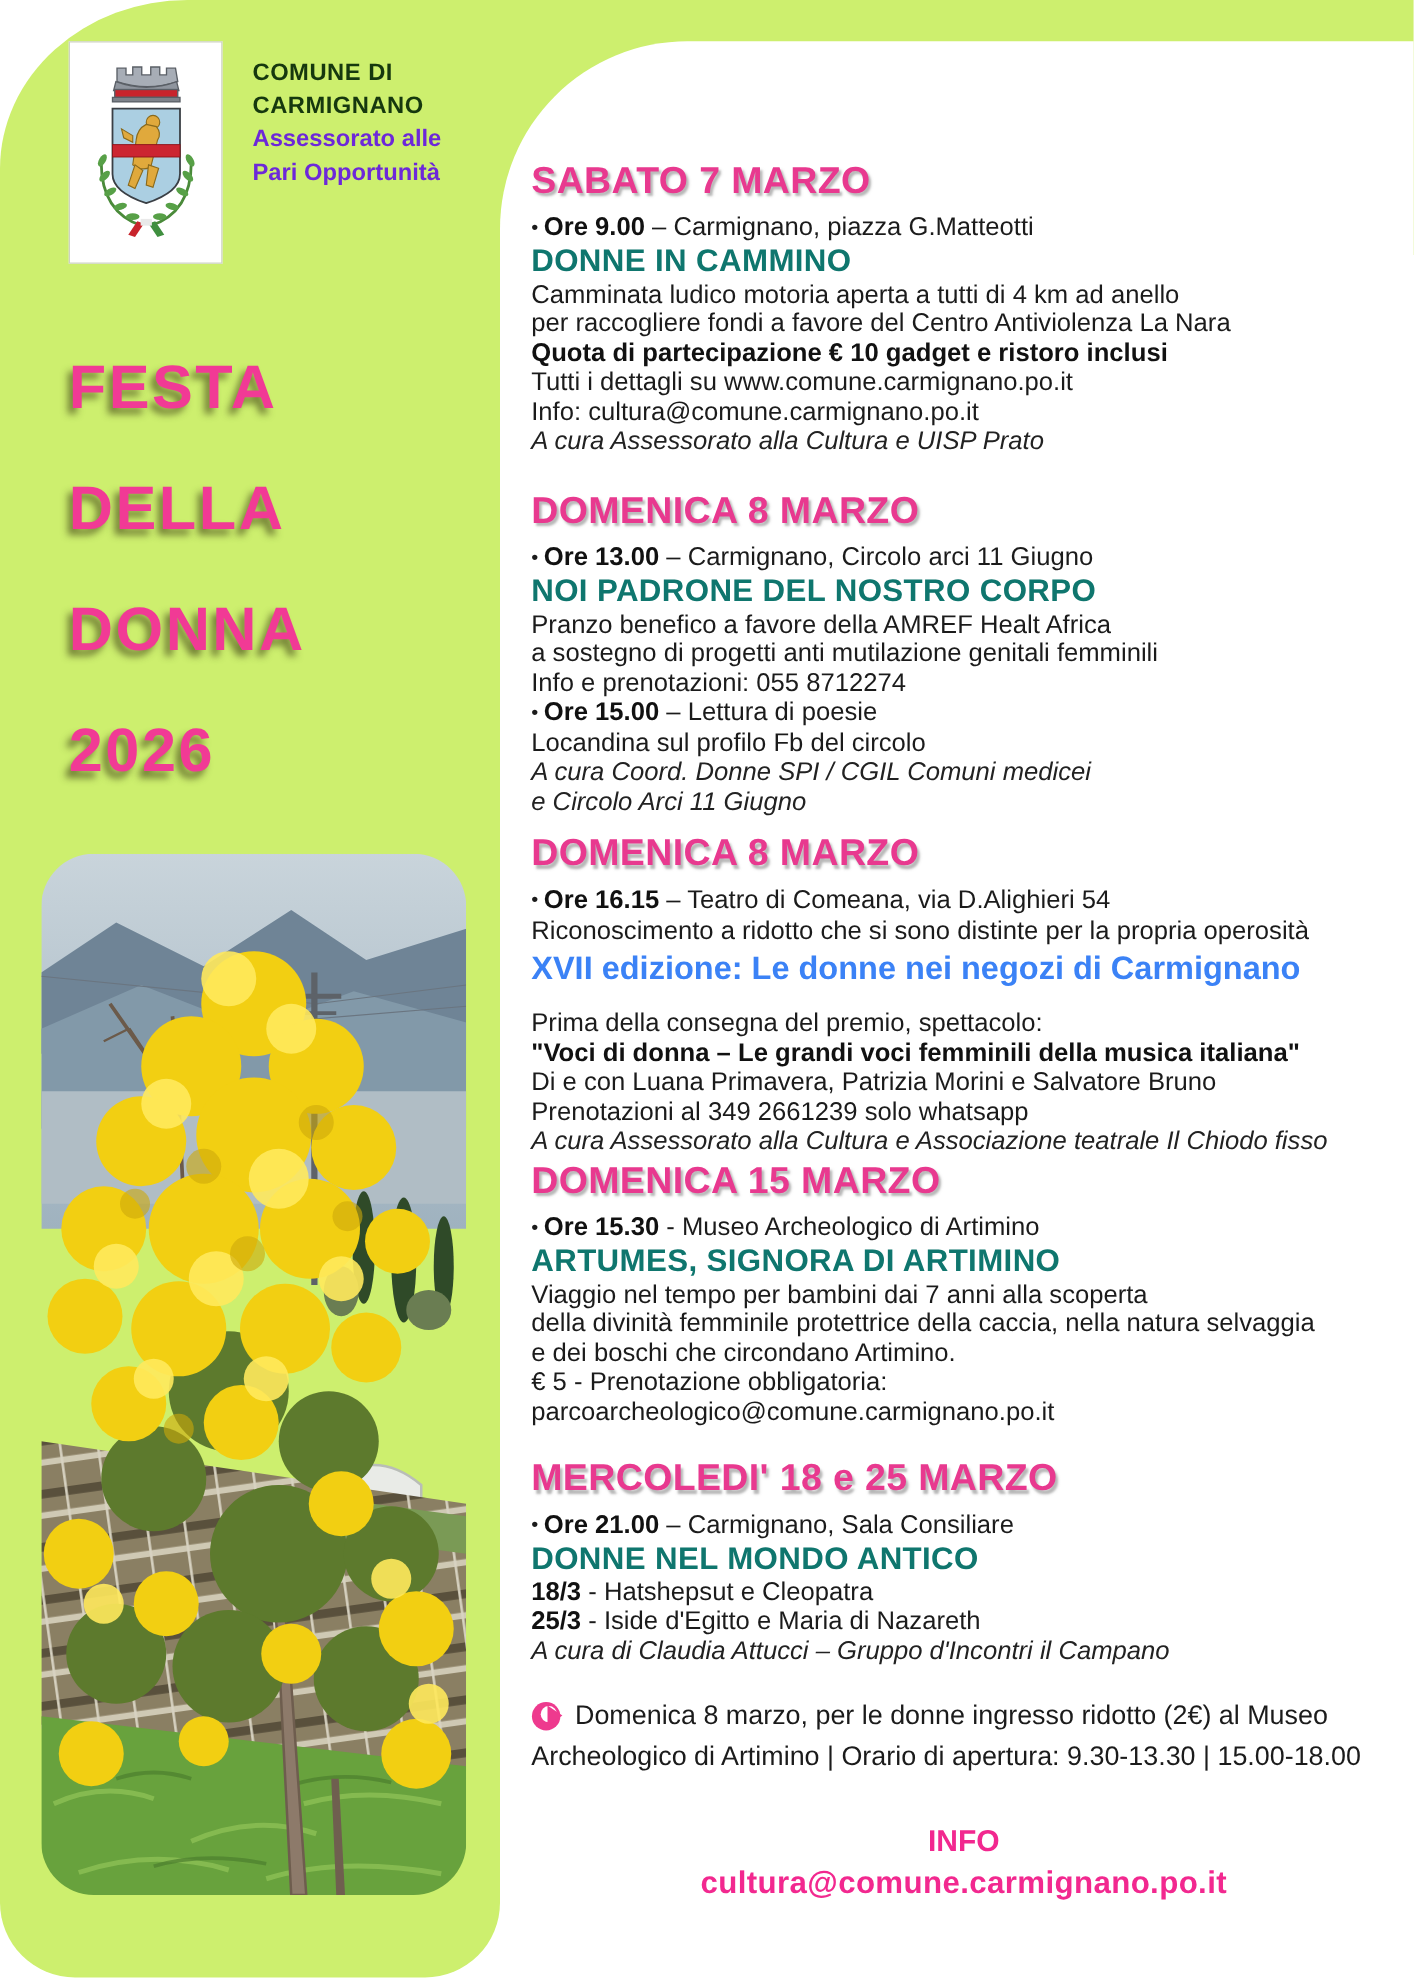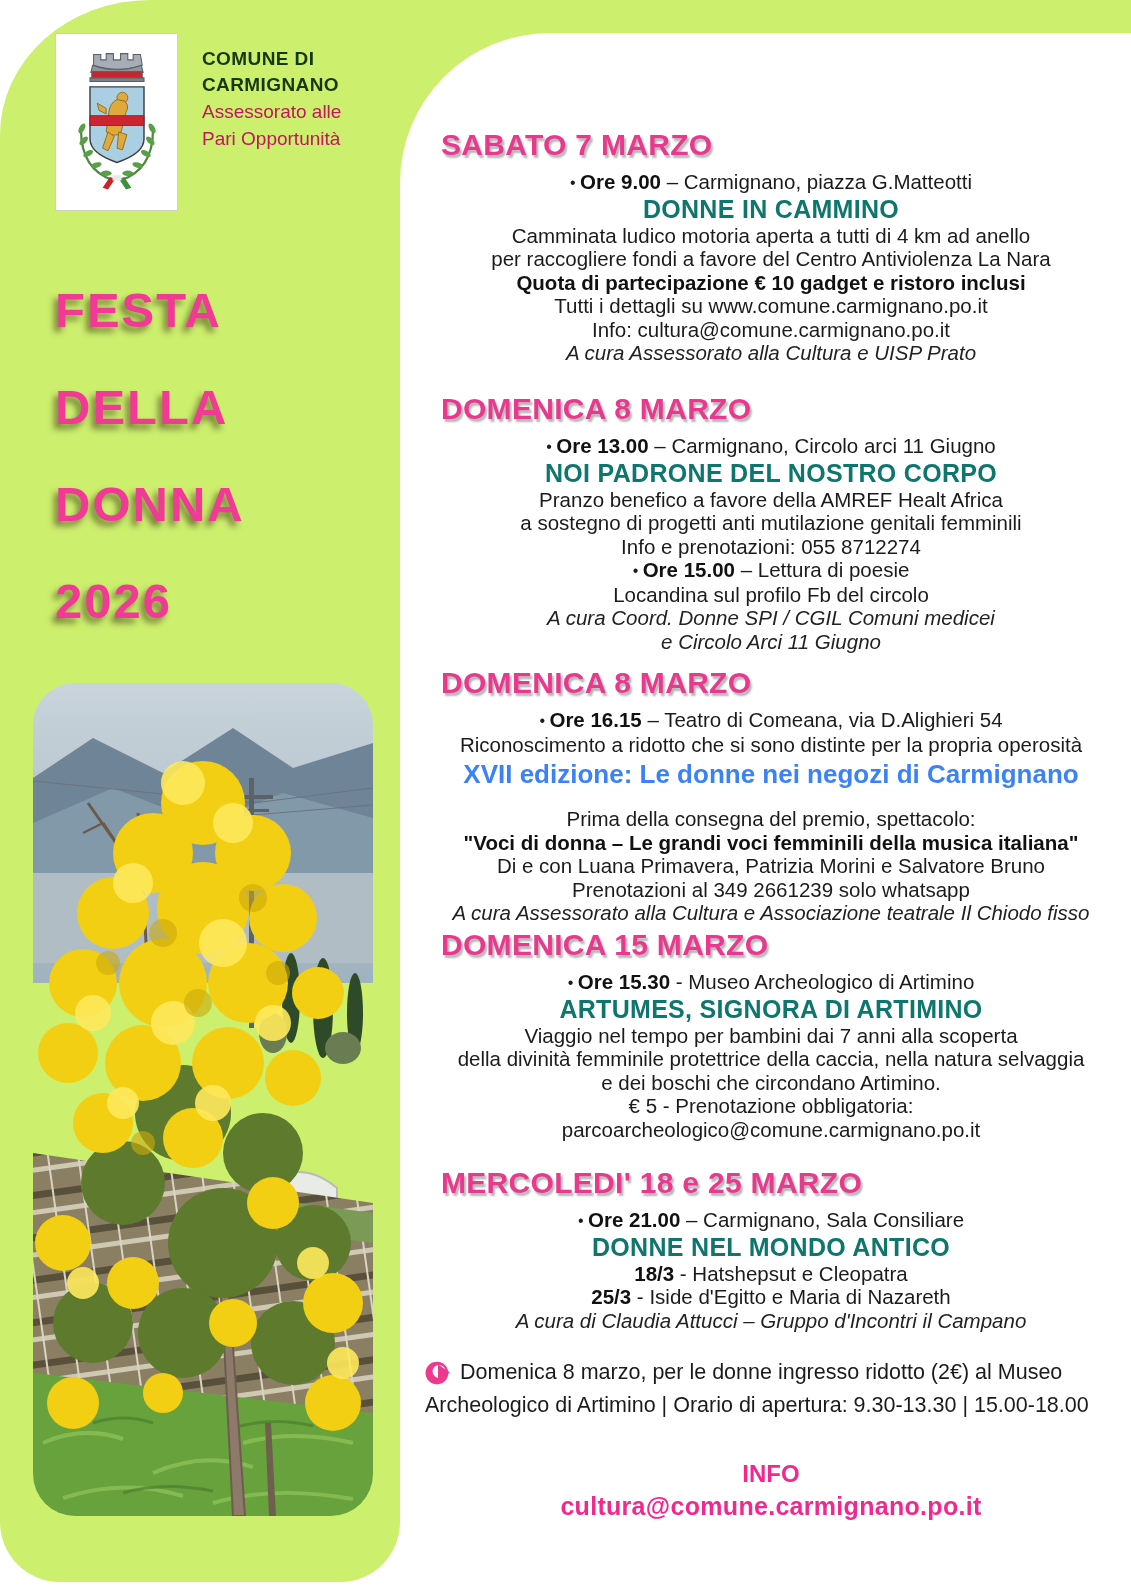--- a/index.html
+++ b/index.html
@@ -14,38 +14,38 @@
     background:#cdef6e;border-bottom-left-radius:60px;border-bottom-right-radius:60px;}
   .panel{position:absolute;left:400px;top:33px;right:0;bottom:0;background:#ffffff;
     border-top-left-radius:150px;}
   
   .logo-box{position:absolute;left:55px;top:33px;width:123px;height:178px;
     background:#ffffff;border:1px solid #cdd2c2;box-sizing:border-box;
     display:flex;align-items:center;justify-content:center;}
   
   .hdr{position:absolute;left:202px;top:46px;width:230px;}
   .hdr .muni{font-size:19px;font-weight:bold;color:#16380e;letter-spacing:.4px;line-height:26px;}
-  .hdr .dept{font-size:19px;color:#be185d;line-height:27px;}
+  .hdr .dept{font-size:19px;color:#6d28d9;line-height:27px;font-weight:bold;}
   
   .big-title{position:absolute;left:55px;top:262px;width:340px;}
   .big-title div{
     font-size:49px;font-weight:bold;line-height:97px;color:#f13a95;letter-spacing:2px;
     text-shadow:-4px 5px 6px rgba(100,110,45,.85);
   }
   
   .photo{position:absolute;left:33px;top:683px;width:340px;height:833px;
     border-radius:42px;overflow:hidden;}
   .photo svg{display:block;}
   
   .events{position:absolute;left:425px;top:0;width:700px;}
   .sec{position:absolute;left:0;width:692px;}
   .day{font-size:30px;font-weight:bold;line-height:34px;color:#e8398f;
-    letter-spacing:.3px;margin:0 0 8px 16px;
+    letter-spacing:.3px;margin:0 0 8px 0;
     text-shadow:2px 3px 2px rgba(110,110,110,.5);}
-  .ln{font-size:20.5px;line-height:23.5px;color:#1b1b1b;text-align:center;}
+  .ln{font-size:20.5px;line-height:23.5px;color:#1b1b1b;}
   .ln b{font-weight:bold;color:#111;}
   .ln .dot{font-size:16px;vertical-align:1px;}
   .ln.b{font-weight:bold;color:#111;}
   .ln.i{font-style:italic;color:#222;}
   .ln.sub{font-size:25px;line-height:29px;font-weight:bold;color:#0f766e;letter-spacing:.3px;}
   .ln.pb{font-size:26px;line-height:30px;font-weight:bold;color:#3b82f6;margin:3px 0 2px;}
   .sp{height:16px;}
   
   .note{position:absolute;left:425px;top:1356px;width:700px;font-size:21.5px;
     line-height:33px;color:#1b1b1b;}

